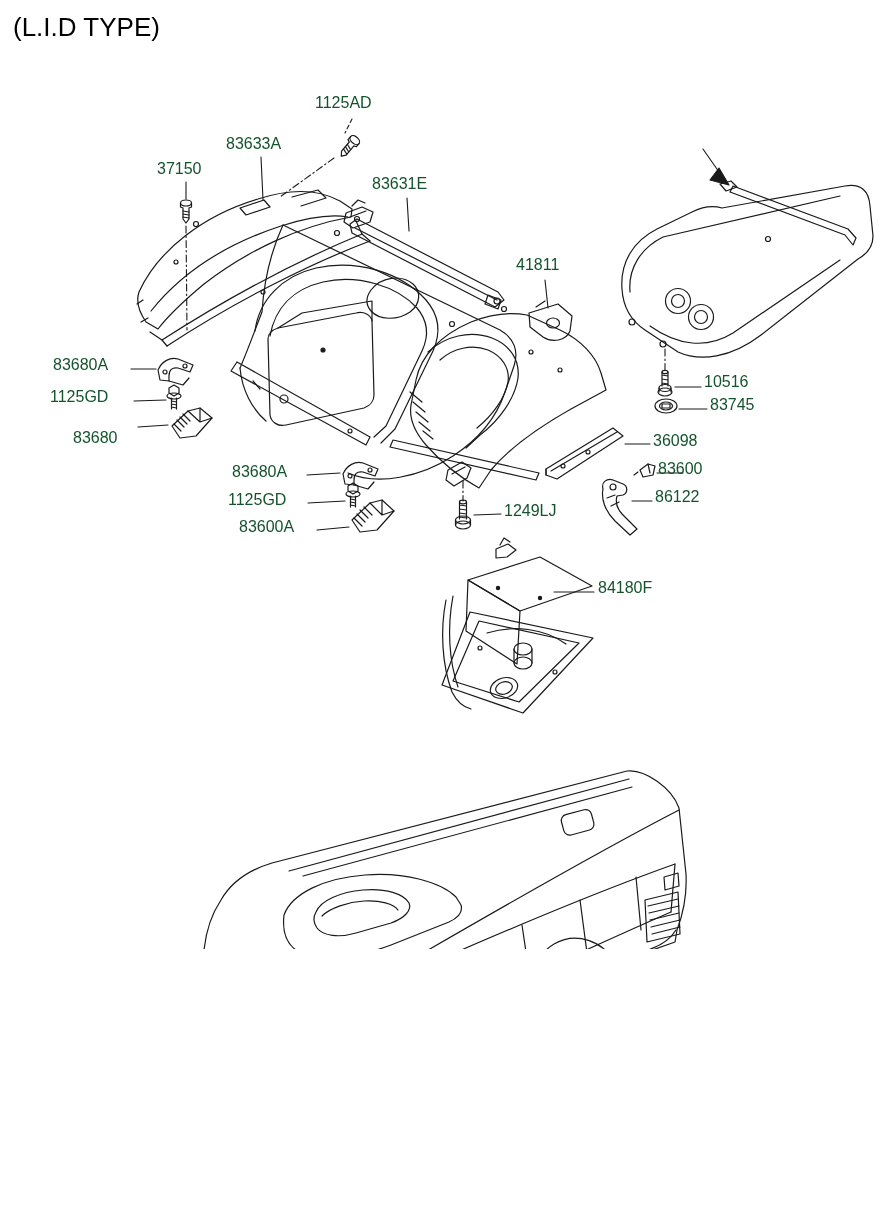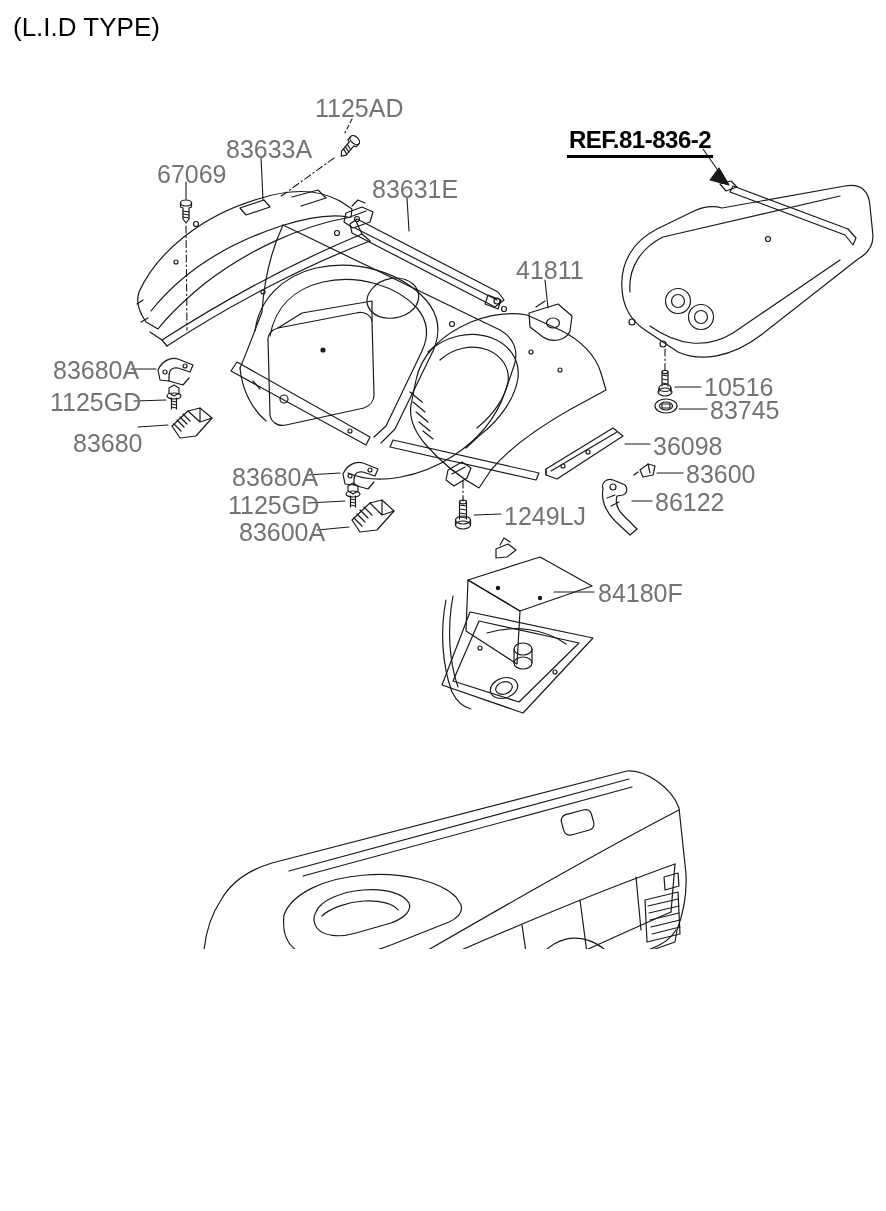--- a/index.html
+++ b/index.html
@@ -1,19 +1,19 @@
 <!DOCTYPE html>
 <html><head>
 <meta charset="utf-8">
 <style>
   html,body{margin:0;padding:0;background:#fff;}
   #stage{position:relative;width:886px;height:949px;background:#fff;overflow:hidden;
          font-family:"Liberation Sans", sans-serif;color:#000;text-decoration:underline;}
   #art{position:absolute;left:0;top:0;}
-  .pl{position:absolute;font-size:25px;line-height:1.04;color:#737373;white-space:nowrap;
+  .pl{position:absolute;font-size:16px;line-height:1.04;color:#14532d;white-space:nowrap;
       letter-spacing:0px;}
   #title{position:absolute;left:13px;top:12px;font-size:26px;color:#000;}
   #ref-label{position:absolute;left:567px;top:126px;font-size:24px;font-weight:bold;
              border-bottom:3px solid #000;padding:0 2px 1px 2px;letter-spacing:-0.5px;
              white-space:nowrap;}
 </style>
 </head>
 <body>
 
 <div id="stage">
@@ -305,31 +305,30 @@
       <rect x="214" y="1122" width="15" height="10" rx="2" transform="rotate(10 221 1127)"></rect>
       <rect x="252" y="1130" width="16" height="10" rx="2" transform="rotate(10 260 1135)"></rect>
       <rect x="234" y="1139" width="30" height="14" rx="2" transform="rotate(9 249 1146)"></rect>
     </g>
   </svg>
 
   <div id="title">(L.I.D TYPE)</div>
 
   <div class="pl" style="left:315px;top:95px">1125AD</div>
   <div class="pl" style="left:226px;top:136px">83633A</div>
-  <div class="pl" style="left:157px;top:161px">67069</div>
+  <div class="pl" style="left:157px;top:161px">37150</div>
   <div class="pl" style="left:372px;top:176px">83631E</div>
-  <div id="ref-label">REF.81-836-2</div>
   <div class="pl" style="left:516px;top:257px">41811</div>
   <div class="pl" style="left:53px;top:357px">83680A</div>
   <div class="pl" style="left:50px;top:389px">1125GD</div>
   <div class="pl" style="left:73px;top:430px">83680</div>
   <div class="pl" style="left:704px;top:374px">10516</div>
   <div class="pl" style="left:710px;top:397px">83745</div>
   <div class="pl" style="left:653px;top:433px">36098</div>
-  <div class="pl" style="left:686px;top:461px">83600</div>
+  <div class="pl" style="left:658px;top:461px">83600</div>
   <div class="pl" style="left:655px;top:489px">86122</div>
   <div class="pl" style="left:232px;top:464px">83680A</div>
   <div class="pl" style="left:228px;top:492px">1125GD</div>
   <div class="pl" style="left:239px;top:519px">83600A</div>
   <div class="pl" style="left:504px;top:503px">1249LJ</div>
   <div class="pl" style="left:598px;top:580px">84180F</div>
 
 </div>
 
 </body></html>

